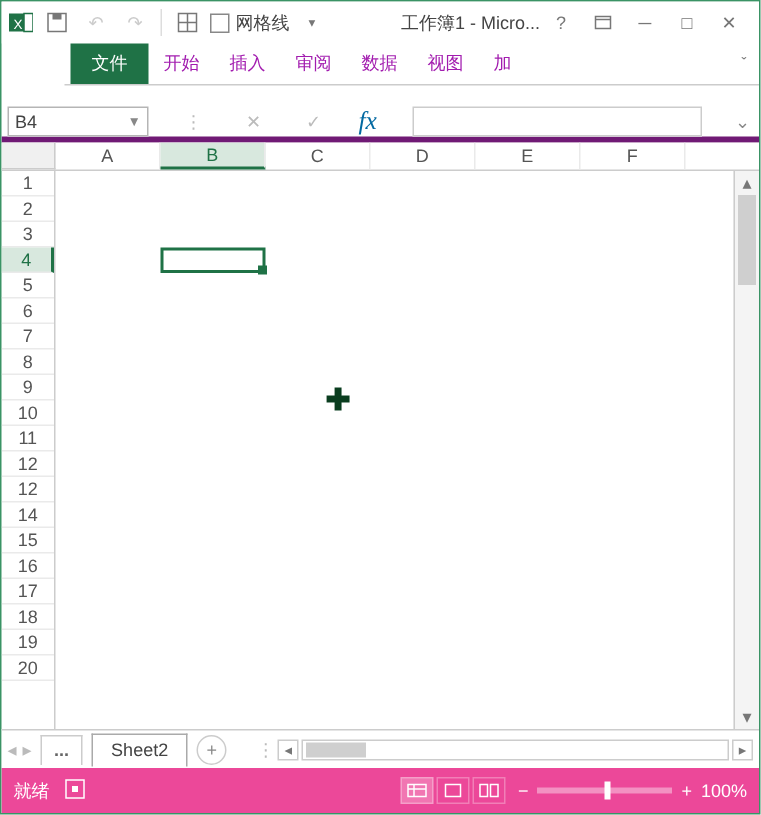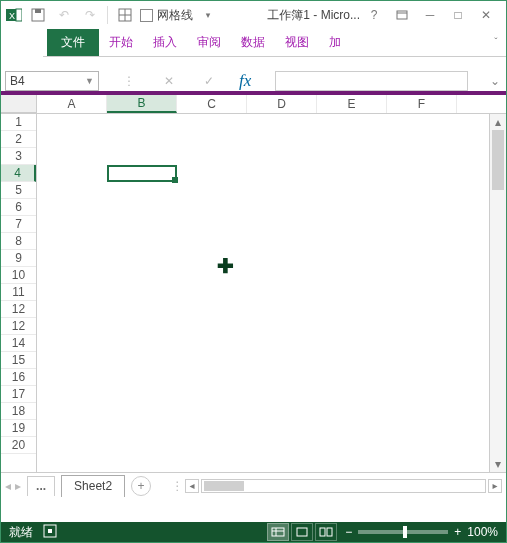--- a/index.html
+++ b/index.html
@@ -47,21 +47,21 @@
   .sheetbar { height: 26px; display:flex; align-items:center; border-top:1px solid #ccc; background:#fff; padding:0 4px; gap:6px; }
   .nav-arrows { display:flex; gap:4px; color:#bbb; }
   .ellipsis-tab { padding: 0 8px; border:1px solid #ccc; border-bottom:none; height:20px; display:flex; align-items:center; font-weight:bold; color:#666; }
   .sheet-tab { padding: 0 12px; border:1px solid #aaa; border-bottom:none; height:22px; display:flex; align-items:center; background:#fff; font-size:12px; }
   .add-sheet { width:20px; height:20px; border:1px solid #ccc; border-radius:10px; display:flex; align-items:center; justify-content:center; color:#888; }
   .hscroll { flex:1; display:flex; align-items:center; gap:2px; margin-left: 14px; }
   .hscroll .track { flex:1; height:14px; border:1px solid #ccc; position:relative; }
   .hscroll .thumb { position:absolute; left:2px; top:1px; width:40px; height:10px; background:#cfcfcf; }
   .hscroll .arrow { width:14px; height:14px; border:1px solid #ccc; display:flex; align-items:center; justify-content:center; color:#777; font-size:10px; }
   
-  .statusbar { height: 20px; background: #14532d; color: #fff; display:flex; align-items:center; padding: 0 8px; gap: 8px; font-size: 12px; margin-top: 24px; }
+  .statusbar { height: 30px; background: #ec4899; color: #fff; display:flex; align-items:center; padding: 0 8px; gap: 8px; font-size: 12px; }
   .status-left { display:flex; align-items:center; gap:10px; }
   .views { display:flex; gap:2px; margin-left:auto; }
   .view-btn { width:22px; height:18px; border:1px solid rgba(255,255,255,.3); display:flex; align-items:center; justify-content:center; }
   .view-btn.active { background: rgba(255,255,255,.25); }
   .zoom { display:flex; align-items:center; gap:6px; }
   .zoom .slider { width:90px; height:4px; background: rgba(255,255,255,.4); position:relative; }
   .zoom .slider::after { content:""; position:absolute; left:50%; top:-4px; width:4px; height:12px; background:#fff; }
   .cursor-plus { position:absolute; color:#0a3d1f; font-size:20px; font-weight:900; }
 </style>
 </head>

